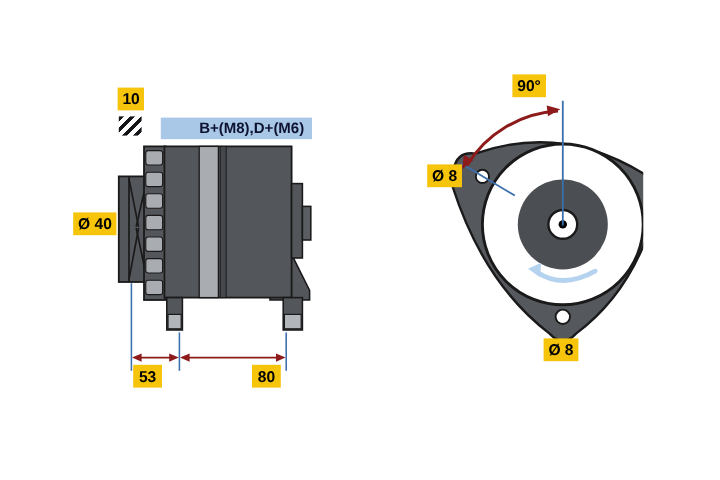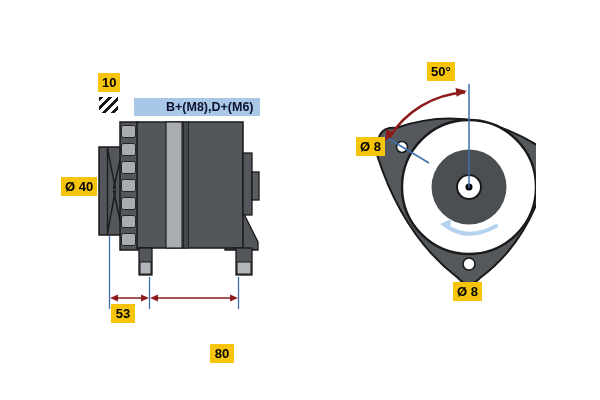--- a/index.html
+++ b/index.html
@@ -119,18 +119,18 @@
         <polygon points="385,141 394.4,133.6 386.6,129.1" fill="#8E1B1B"></polygon>
       </g>
     </g>
   </svg>
 
   <div class="lbl" style="left:98px;top:73px;">10</div>
   <div class="hatch"></div>
   <div class="lbl-blue" style="left:134px;top:98px;padding-left:32px;">B+(M8),D+(M6)</div>
   <div class="lbl" style="left:61px;top:177px;">Ø 40</div>
   <div class="lbl" style="left:111px;top:304px;min-width:16px;">53</div>
-  <div class="lbl" style="left:210px;top:304px;min-width:16px;margin-top:40px;">80</div>
-  <div class="lbl" style="left:427px;top:62px;">50°</div>
+  <div class="lbl" style="left:210px;top:304px;min-width:16px;">80</div>
+  <div class="lbl" style="left:427px;top:62px;">90°</div>
   <div class="lbl" style="left:356px;top:137px;">Ø 8</div>
   <div class="lbl" style="left:453px;top:282px;">Ø 8</div>
 
 </div>
 
 </body></html>

